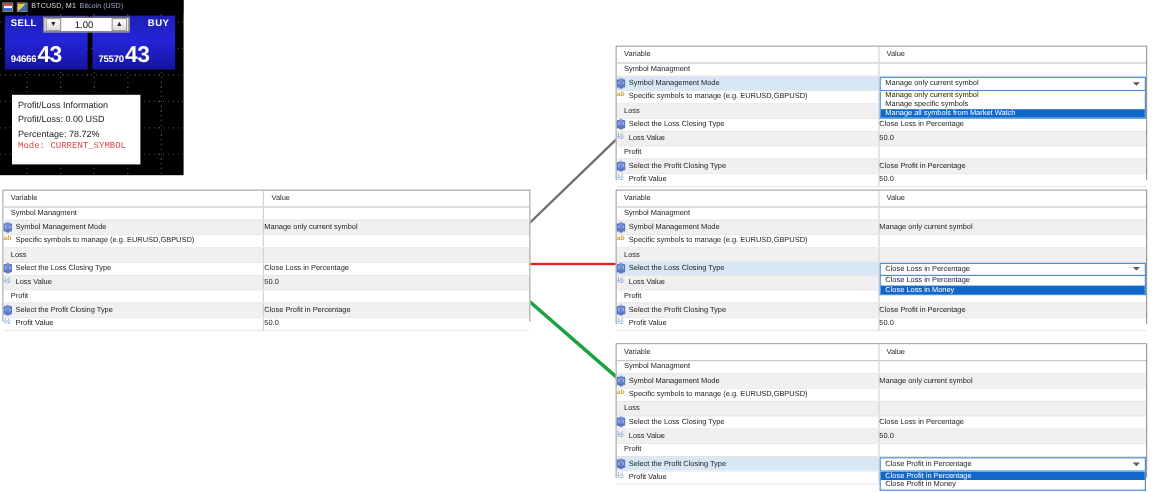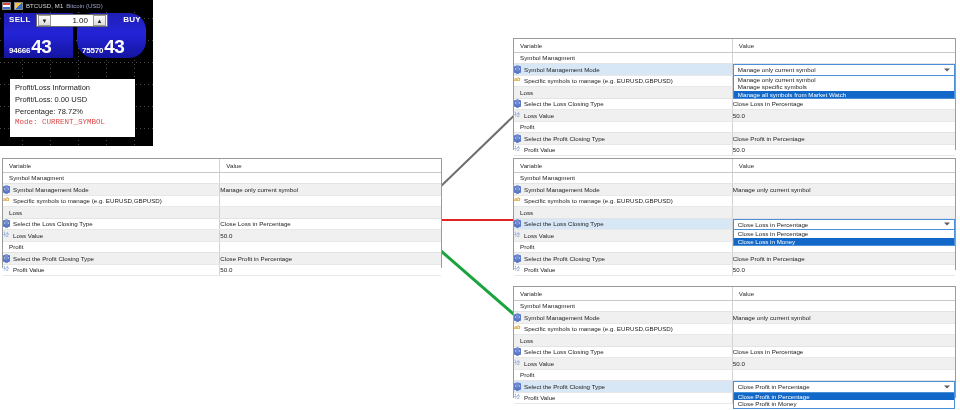--- a/index.html
+++ b/index.html
@@ -39,40 +39,40 @@
 
   .trade-row {
     position: absolute; left: 4px; top: 13px; width: 156px; height: 45px;
     display: flex; z-index: 5;
   }
   .sellbox, .buybox {
     position: relative; width: 69px; height: 45px;
     background: linear-gradient(to bottom, #1f1fb4 0%, #2424d8 45%, #1414a0 100%);
     color: #fff;
   }
-  .buybox { margin-left: 4px; border-radius: 17px; }
+  .buybox { margin-left: 4px; }
   .side-label { position: absolute; top: 2px; font-size: 8px; font-weight: bold; letter-spacing: .3px; }
   .sellbox .side-label { left: 5px; }
   .buybox .side-label { right: 5px; }
   .price-wrap { position: absolute; left: 5px; bottom: 2px; display: flex; align-items: baseline; }
   .price-small { font-size: 8px; font-weight: bold; letter-spacing: -.2px; }
   .price-big { font-size: 19px; font-weight: bold; line-height: 1; letter-spacing: -.5px; margin-left: 1px; }
 
   .vol-box {
     position: absolute; left: 36px; top: 14px; width: 72px; height: 13px;
     background: #ffffff; border: 1px solid #6b6b6b; display: flex; align-items: center;
     z-index: 7;
   }
   .vol-btn { width: 13px; height: 11px; margin: 0 1px; background: linear-gradient(to bottom,#fdfdfd,#dcdcdc);
     border: 1px solid #9a9a9a; display: flex; align-items: center; justify-content: center;
     font-size: 6px; color: #222; }
-  .vol-val { flex: 1; text-align: right; padding-right: 4px; font-size: 8px; color: #111; }
+  .vol-val { flex: 1; text-align: center; padding-right: 4px; font-size: 8px; color: #111; }
 
   .pl-box {
-    position: absolute; left: 10px; top: 79px; width: 125px; height: 58px;
+    position: absolute; left: 10px; top: 79px; width: 107px; height: 58px;
     background: #ffffff; z-index: 5; padding: 4px 5px 0 5px;
   }
   .pl-title { font-size: 7.5px; color: #1b1b1b; margin-bottom: 3px; }
   .pl-line { font-size: 7.5px; color: #1b1b1b; margin-bottom: 2.5px; }
   .pl-mode { font-size: 7.5px; color: #d94a4a; font-family: Liberation Mono, monospace; }
 
   
   .props {
     position: absolute; background: #ffffff;
     border: 1px solid #9b9b9b;

